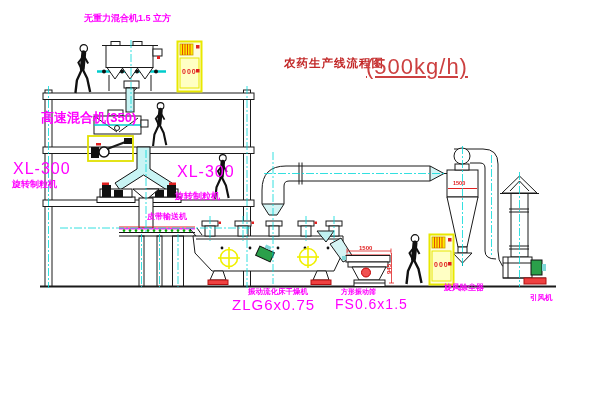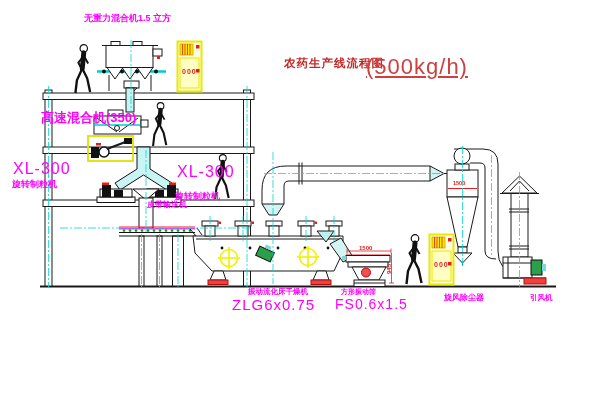--- a/index.html
+++ b/index.html
@@ -290,29 +290,29 @@
 <div class="title-cap" style="left:366px;top:54px;text-decoration:underline;">(500kg/h)</div>
 
 <div class="lbl" style="left:84px;top:14px;font-size:9px;font-weight:bold;">无重力混合机1.5 立方</div>
 <div class="lbl" style="left:41px;top:111px;font-size:13px;font-weight:bold;">高速混合机(350)</div>
 
 <div class="lbl lbl-model" style="left:13px;top:161px;">XL-300</div>
 <div class="lbl lbl-sm" style="left:12px;top:180px;font-size:9px;">旋转制粒机</div>
 <div class="lbl lbl-model" style="left:177px;top:164px;">XL-300</div>
 <div class="lbl lbl-sm" style="left:175px;top:192px;font-size:9px;">旋转制粒机</div>
 
-<div class="lbl lbl-sm" style="left:147px;top:201px;">皮带输送机</div>
+<div class="lbl lbl-sm" style="left:147px;top:213px;">皮带输送机</div>
 
 <div class="lbl lbl-sm" style="left:230px;top:288px;font-size:7.5px;margin-left:18px;">振动流化床干燥机</div>
 <div class="lbl lbl-model" style="left:232px;top:297px;font-size:15px;">ZLG6x0.75</div>
 
 <div class="lbl lbl-sm" style="left:341px;top:288px;font-size:7px;">方形振动筛</div>
 <div class="lbl lbl-model" style="left:335px;top:297px;font-size:14px;text-align:right;">FS0.6x1.5</div>
 
-<div class="lbl lbl-sm" style="left:444px;top:294px;">旋风除尘器</div>
+<div class="lbl lbl-sm" style="left:444px;top:284px;">旋风除尘器</div>
 <div class="lbl lbl-sm" style="left:530px;top:294px;font-size:7.5px;">引风机</div>
 
 <div class="dim" style="left:359px;top:245px;">1500</div>
 <div class="dim dim-v" style="left:386px;top:274px;">945</div>
 <div class="dim" style="left:453px;top:180px;font-size:5.5px;">1500</div>
 
 <div class="cab-txt" style="left:182px;top:68px;">000</div>
 <div class="cab-txt" style="left:434px;top:261px;">000</div>
 
 </div>

